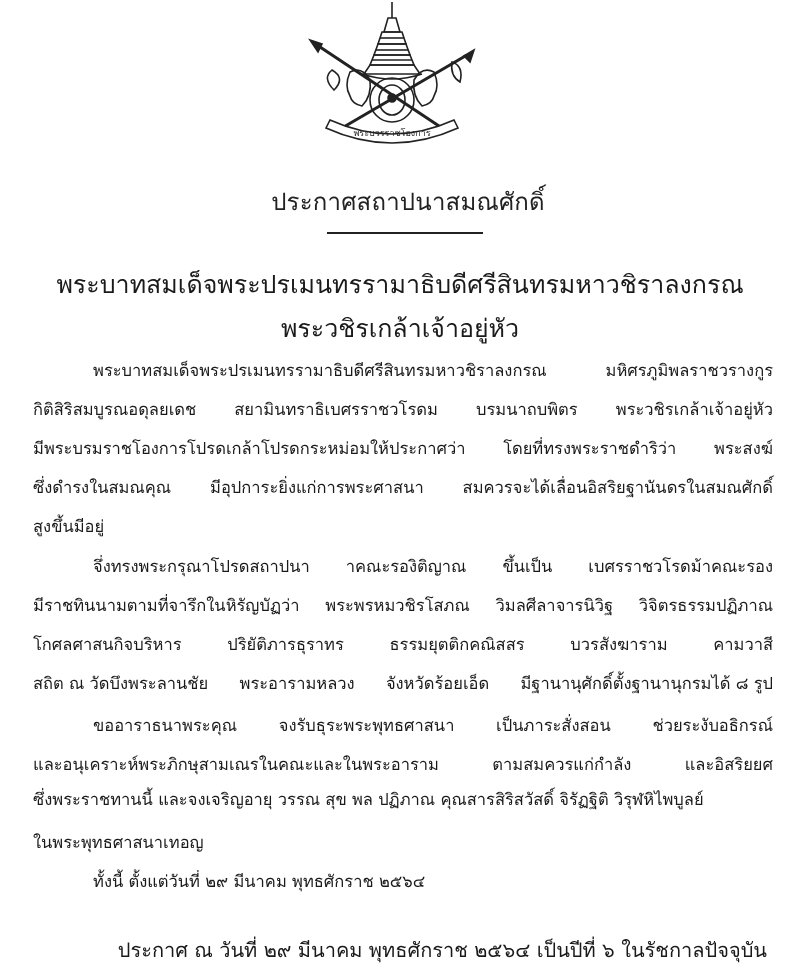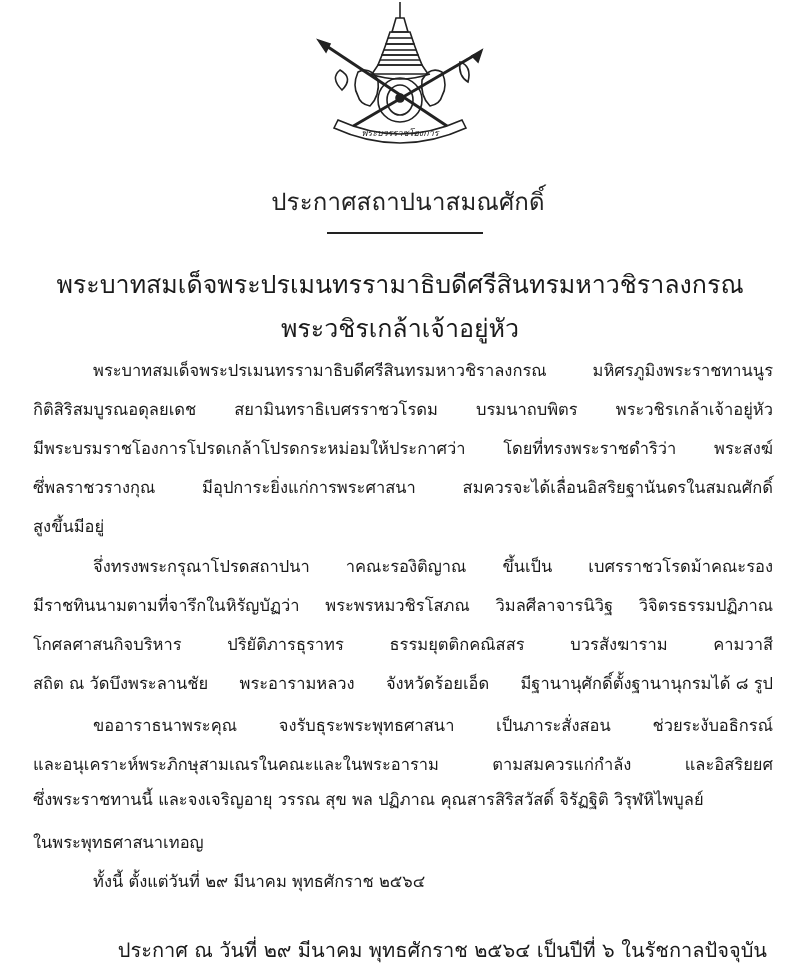--- a/index.html
+++ b/index.html
@@ -10,25 +10,24 @@
     body {
       width: 800px;
       height: 975px;
       position: relative;
       overflow: hidden;
       color: #1a1a1a;
       font-family: "DejaVu Sans", "Liberation Sans", sans-serif;
     }
     .emblem {
       position: absolute;
-      left: 300px;
+      left: 292px;
       top: 0px;
       width: 200px;
       height: 148px;
-      font-style: italic;
     }
     .title {
       position: absolute;
       left: 8px;
       top: 182px;
       width: 800px;
       text-align: center;
       font-size: 24px;
       color: #222;
       letter-spacing: 0.2px;
@@ -120,35 +119,35 @@
 <div class="title">ประกาศสถาปนาสมณศักดิ์</div>
 <div class="title-rule"></div>
 
 <div class="heading l1">พระบาทสมเด็จพระปรเมนทรรามาธิบดีศรีสินทรมหาวชิราลงกรณ</div>
 <div class="heading l2">พระวชิรเกล้าเจ้าอยู่หัว</div>
 
 <div class="body-text">
 
   <div class="line indent justify" style="top:355px">
     <span>พระบาทสมเด็จพระปรเมนทรรามาธิบดีศรีสินทรมหาวชิราลงกรณ</span>
-    <span>มหิศรภูมิงพระราชทานนูร</span>
+    <span>มหิศรภูมิพลราชวรางกูร</span>
   </div>
   <div class="line justify" style="top:394px">
     <span>กิติสิริสมบูรณอดุลยเดช</span>
     <span>สยามินทราธิเบศรราชวโรดม</span>
     <span>บรมนาถบพิตร</span>
     <span>พระวชิรเกล้าเจ้าอยู่หัว</span>
   </div>
   <div class="line justify" style="top:433px">
     <span>มีพระบรมราชโองการโปรดเกล้าโปรดกระหม่อมให้ประกาศว่า</span>
     <span>โดยที่ทรงพระราชดำริว่า</span>
     <span>พระสงฆ์</span>
   </div>
   <div class="line justify" style="top:472px">
-    <span>ซึ่พลราชวรางกุณ</span>
+    <span>ซึ่งดำรงในสมณคุณ</span>
     <span>มีอุปการะยิ่งแก่การพระศาสนา</span>
     <span>สมควรจะได้เลื่อนอิสริยฐานันดรในสมณศักดิ์</span>
   </div>
   <div class="line" style="top:511px">
     <span>สูงขึ้นมีอยู่</span>
   </div>
 
   <div class="line indent justify" style="top:551px">
     <span>จึ่งทรงพระกรุณาโปรดสถาปนา</span>
     <span>าคณะรองิติญาณ</span>

